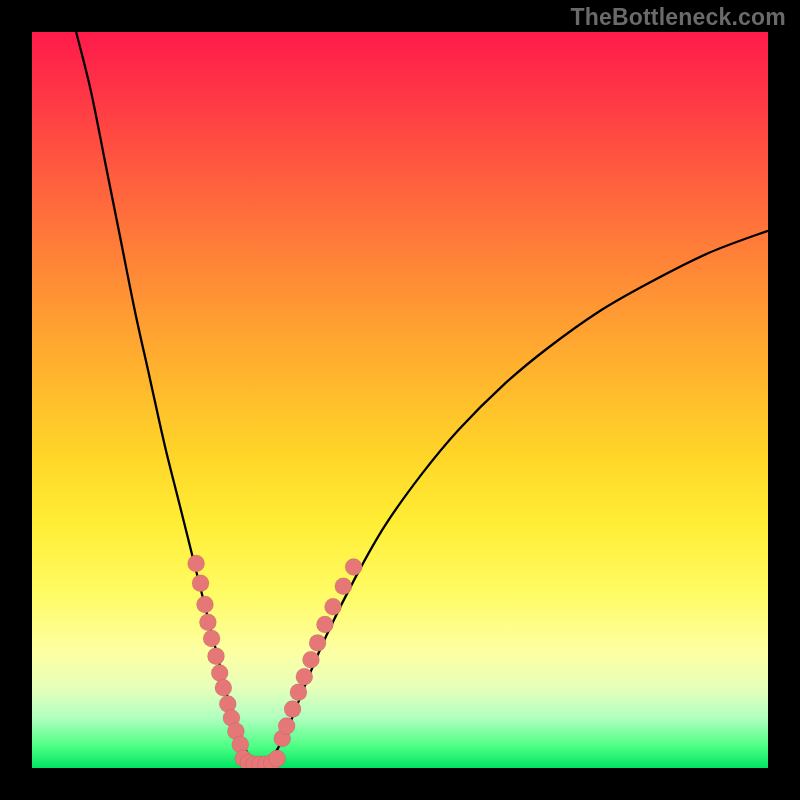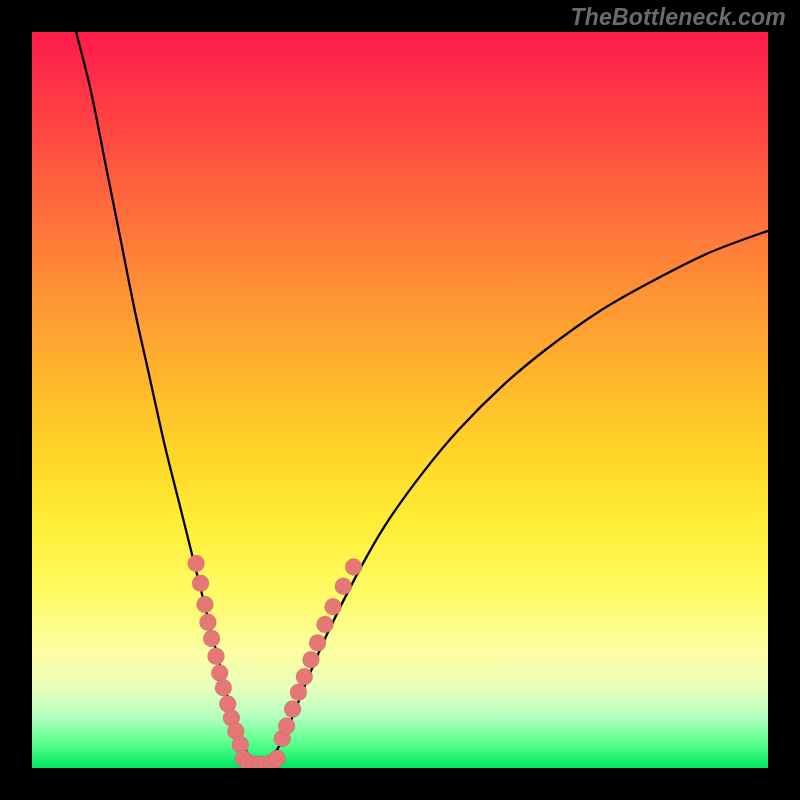--- a/index.html
+++ b/index.html
@@ -47,21 +47,20 @@
   }
   .attribution {
     position: absolute;
     top: 4px;
     right: 14px;
     color: #6a6a6a;
     font-size: 23px;
     font-weight: 600;
     letter-spacing: 0.2px;
     user-select: none;
-    font-style: italic;
   }
   svg.curves {
     position: absolute;
     inset: 0;
   }
   .curve {
     fill: none;
     stroke: #000;
     stroke-width: 2.3;
   }

